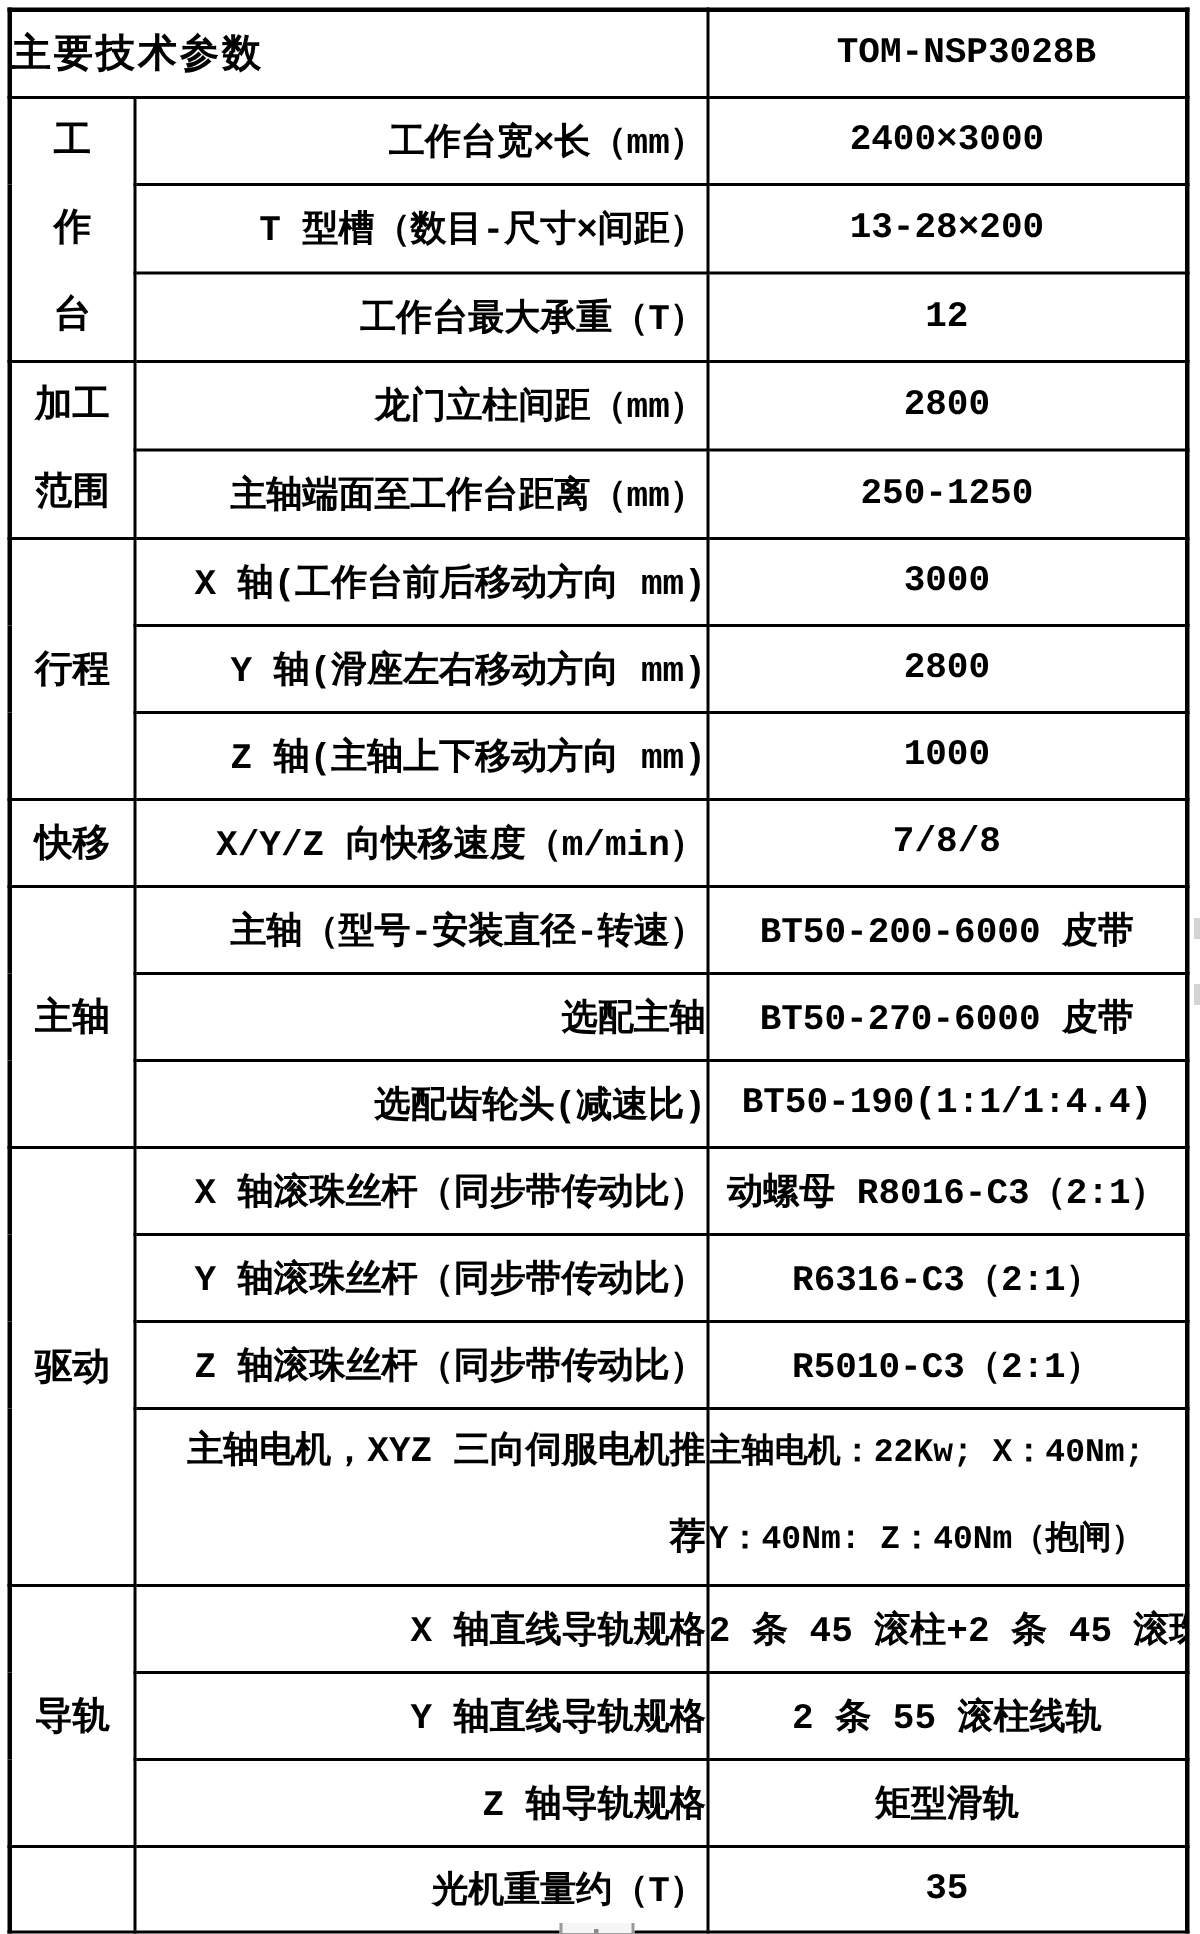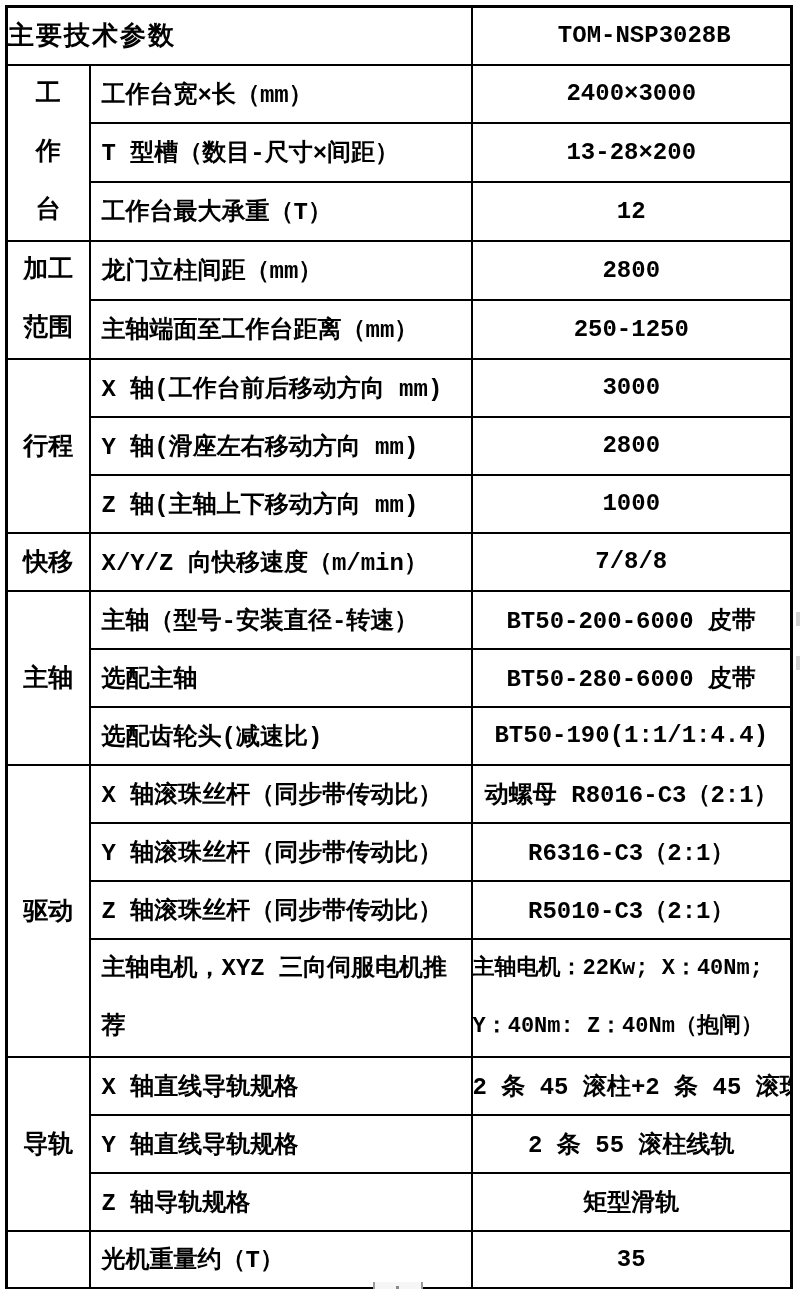--- a/index.html
+++ b/index.html
@@ -34,21 +34,21 @@
   td.head-model   { text-align: center; font-size: 24px; padding-left: 26px; }
 
   td.group {
     text-align: center;
     font-size: 25px;
     white-space: nowrap;
   }
   .stack span { display: block; line-height: 58px; }
 
   td.param {
-    text-align: left;
+    text-align: right;
     padding-left: 11px;
     font-size: 24px;
     white-space: nowrap;
   }
   td.param.wrap {
     white-space: normal;
     line-height: 58px;
   }
 
   td.value {
@@ -159,21 +159,21 @@
     <td class="value">7/8/8</td>
   </tr>
 
   <tr>
     <td class="group" rowspan="3">主轴</td>
     <td class="param">主轴（型号-安装直径-转速）</td>
     <td class="value">BT50-200-6000 皮带</td>
   </tr>
   <tr>
     <td class="param">选配主轴</td>
-    <td class="value">BT50-280-6000 皮带</td>
+    <td class="value">BT50-270-6000 皮带</td>
   </tr>
   <tr>
     <td class="param">选配齿轮头(减速比)</td>
     <td class="value">BT50-190(1:1/1:4.4)</td>
   </tr>
 
   <tr>
     <td class="group" rowspan="4">驱动</td>
     <td class="param">X 轴滚珠丝杆（同步带传动比）</td>
     <td class="value">动螺母 R8016-C3（2:1）</td>

